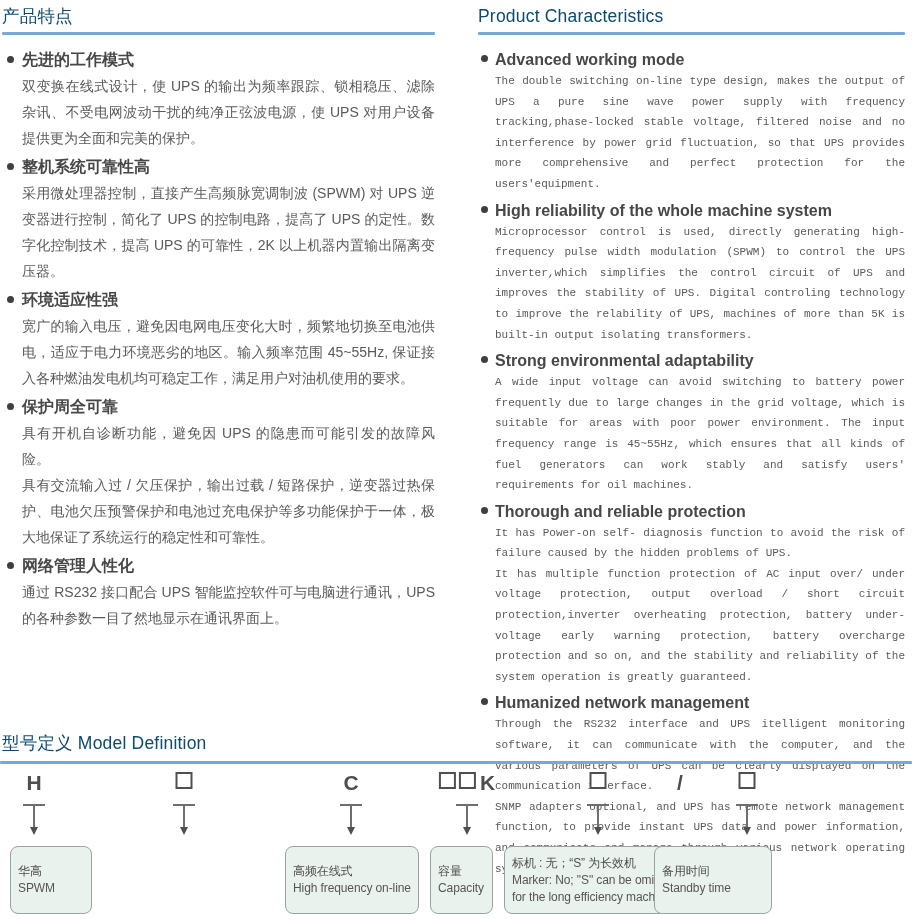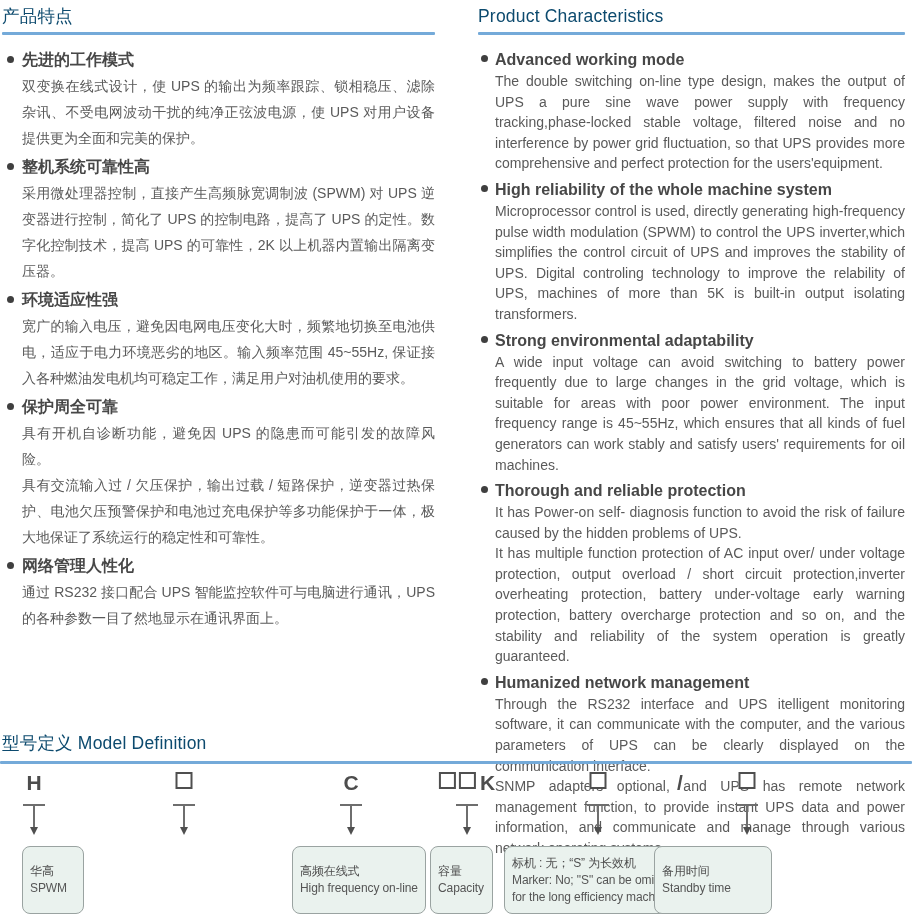--- a/index.html
+++ b/index.html
@@ -19,21 +19,21 @@
   .item{position:relative;padding-left:20px;margin-bottom:3px;}
   .col-right .item{padding-left:17px;}
   .item .bullet{
     position:absolute;left:5px;top:9px;width:7px;height:7px;border-radius:50%;
     background:#3f3f3f;
   }
   .col-right .item .bullet{left:3px;top:8px;}
   .item h2{margin:0;font-size:16px;font-weight:700;color:#474747;line-height:26px;}
   .col-right .item h2{line-height:22px;padding-top:2px;}
   .item p{margin:0;font-size:14px;line-height:26px;color:#5a5a5a;text-align:justify;}
-  .col-right .item p{font-size:14px;line-height:20.6px;}
+  .col-right .item p{font-size:11px;line-height:20.6px;font-family:Liberation Mono, monospace;}
 
   
   .model{position:absolute;left:0;top:731px;width:912px;}
   .model .section-title{margin-left:2px;margin-bottom:6px;}
   .model .rule{margin-bottom:0;}
   .diagram{position:relative;height:152px;}
   .sym{
     position:absolute;top:8px;transform:translateX(-50%);
     font-size:21px;line-height:22px;font-weight:700;color:#4d4d4d;white-space:nowrap;
   }
@@ -176,25 +176,25 @@
         <i class="bar"></i>
         <i class="stem"></i>
         <i class="head"></i>
       </div>
     <div class="arrow" style="left:747px">
         <i class="bar"></i>
         <i class="stem"></i>
         <i class="head"></i>
       </div>
 
-    <div class="mbox" style="left:22px;width:62px">
+    <div class="mbox" style="left:10px;width:82px">
       <div class="cn">华高</div>
       <div class="en">SPWM</div>
     </div>
-    <div class="mbox" style="left:292px;width:134px">
+    <div class="mbox" style="left:285px;width:134px">
       <div class="cn">高频在线式</div>
       <div class="en">High frequency on-line</div>
     </div>
     <div class="mbox" style="left:430px;width:63px">
       <div class="cn">容量</div>
       <div class="en">Capacity</div>
     </div>
     <div class="mbox" style="left:504px;width:182px">
       <div class="cn">标机 : 无；“S”  为长效机</div>
       <div class="en wrap">Marker: No; "S" can be omitted for the long efficiency machine</div>

